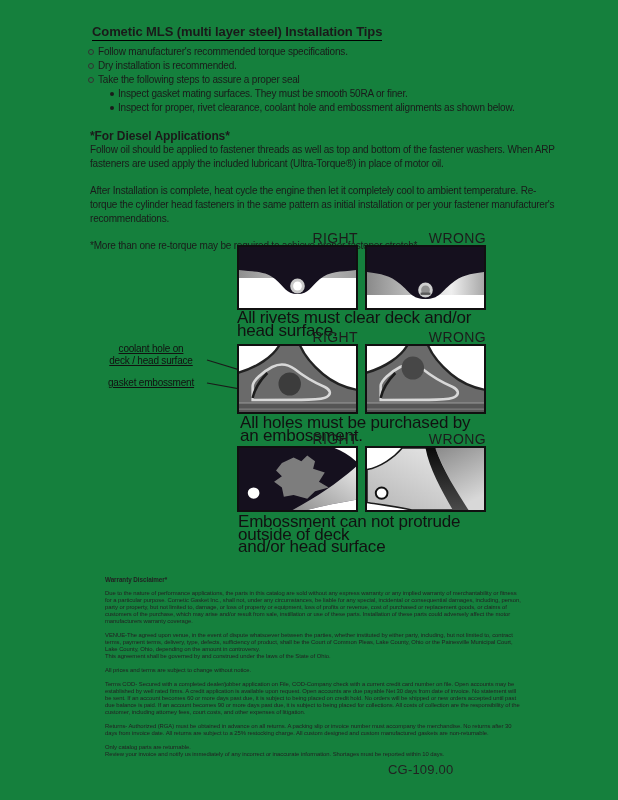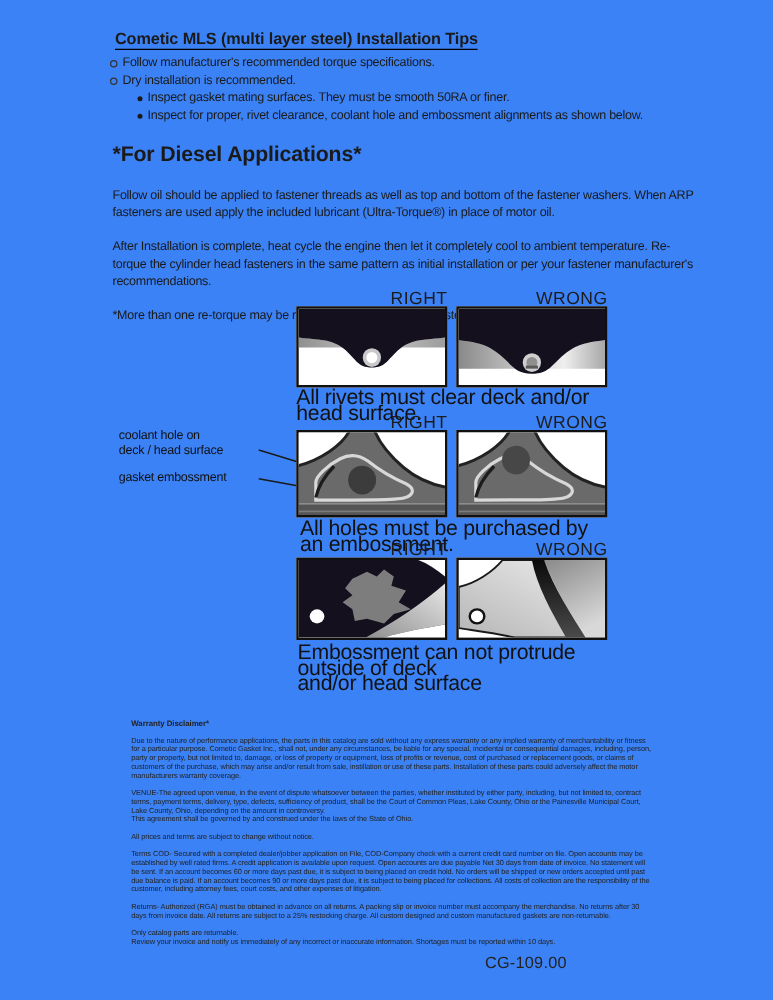--- a/index.html
+++ b/index.html
@@ -1,44 +1,44 @@
 <!DOCTYPE html>
 <html><head>
 <meta charset="utf-8">
 <style>
   html,body{margin:0;padding:0;background:#ffffff;}
   .page{
-    position:relative;width:618px;height:800px;background:#3b82f6;overflow:hidden;
+    position:relative;width:618px;height:800px;background:#15803d;overflow:hidden;
     font-family:"Liberation Sans", sans-serif;color:#1a1a1a;
   }
   
   .top-block{position:absolute;left:88px;top:22px;width:470px;}
   .doc-title{
     display:inline-block;margin-left:4px;font-size:13px;font-weight:bold;letter-spacing:-0.1px;
     border-bottom:1.6px solid #000;padding-bottom:1px;margin-bottom:4px;
   }
   .tips{font-size:10px;line-height:14px;letter-spacing:-0.2px;}
   .tip-row{display:flex;align-items:flex-start;}
   .marker-circle{
     flex:0 0 auto;width:4px;height:4px;border:1px solid #333;border-radius:50%;
     margin:4px 4px 0 0;
   }
   .marker-dot{
     flex:0 0 auto;width:4px;height:4px;background:#1a1a1a;border-radius:50%;
     margin:5px 4px 0 0;
   }
   .sub{margin-left:22px;}
-  .diesel-heading{font-size:17px;font-weight:bold;margin:14px 0 16px 2px;letter-spacing:-0.1px;}
+  .diesel-heading{font-size:12px;font-weight:bold;margin:14px 0 0 2px;letter-spacing:-0.1px;}
   .body-par{font-size:10px;line-height:14px;letter-spacing:-0.2px;width:465px;margin:0 2px 13px 2px;}
   
   .dg-header{position:absolute;font-size:14px;letter-spacing:0.4px;color:#1c1c1c;text-align:right;width:121px;}
   .dg-box{position:absolute;width:121px;box-sizing:border-box;border:2px solid #101010;background:#fff;}
   .dg-box svg{display:block;width:100%;height:100%;}
   .dg-caption{position:absolute;font-size:17px;line-height:12.5px;color:#111;letter-spacing:-0.2px;white-space:pre-line;}
-  .dg-annot{position:absolute;font-size:10px;line-height:11.5px;color:#111;text-align:left;width:112px;white-space:pre-line;letter-spacing:-0.2px;}
+  .dg-annot{position:absolute;font-size:10px;line-height:11.5px;color:#111;text-align:center;width:112px;white-space:pre-line;letter-spacing:-0.2px;text-decoration:underline;}
   .leader-svg{position:absolute;overflow:visible;}
   
   .warranty{position:absolute;left:105px;top:576px;width:416px;font-size:5.9px;line-height:7px;color:#222;letter-spacing:-0.05px;}
   .warranty-heading{font-weight:bold;font-size:6.3px;margin:0 0 7px 0;}
   .warranty p{margin:0 0 7px 0;white-space:pre-line;}
   
   .page-code{position:absolute;left:388px;top:762px;font-size:13px;color:#222;letter-spacing:0.2px;}
 </style>
 </head>
 <body>
@@ -49,20 +49,24 @@
     <div class="doc-title">Cometic MLS (multi layer steel) Installation Tips</div>
 
     <div class="tips">
       <div class="tip-row">
         <span class="marker-circle"></span>
         <span>Follow manufacturer's recommended torque specifications.</span>
       </div>
       <div class="tip-row">
         <span class="marker-circle"></span>
         <span>Dry installation is recommended.</span>
+      </div>
+      <div class="tip-row">
+        <span class="marker-circle"></span>
+        <span>Take the following steps to assure a proper seal</span>
       </div>
       <div class="tip-row sub">
         <span class="marker-dot"></span>
         <span>Inspect gasket mating surfaces.  They must be smooth 50RA or finer.</span>
       </div>
       <div class="tip-row sub">
         <span class="marker-dot"></span>
         <span>Inspect for proper, rivet clearance, coolant hole and embossment alignments as shown below.</span>
       </div>
     </div>

